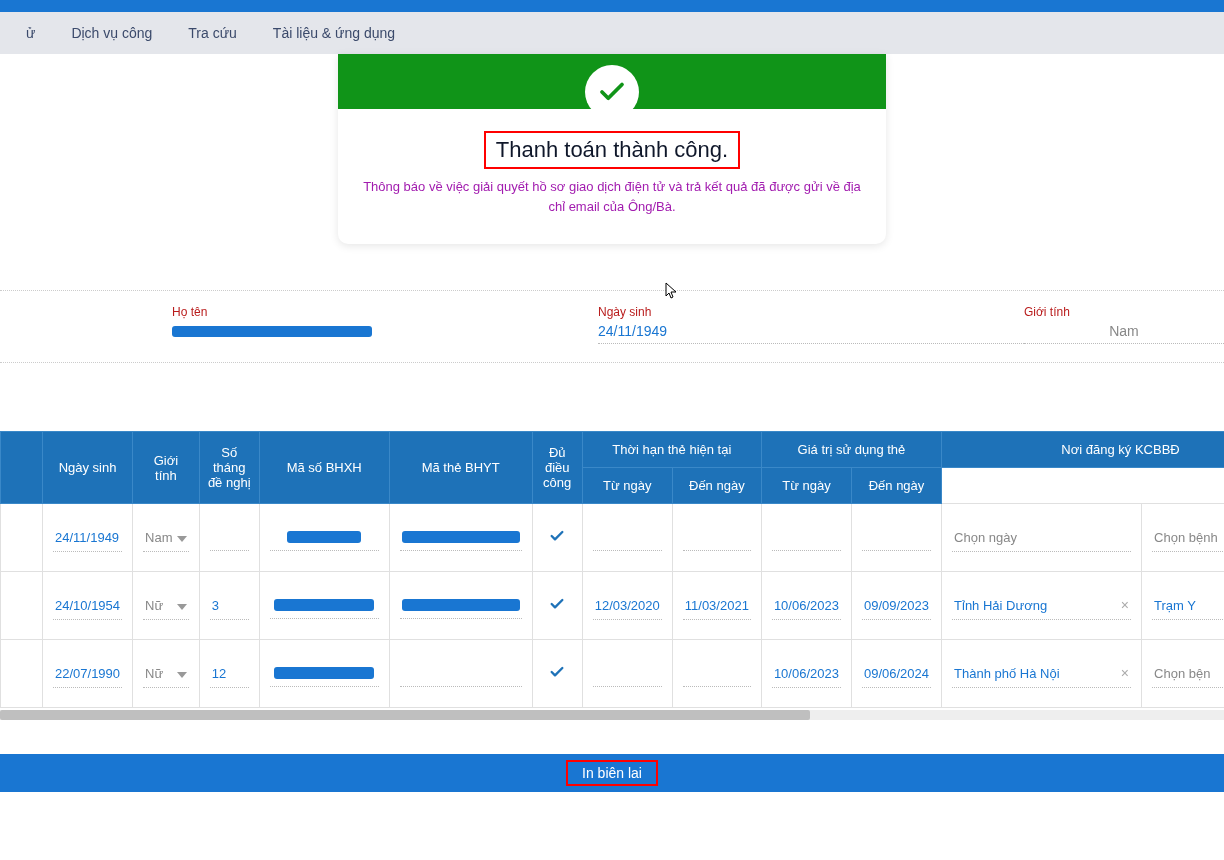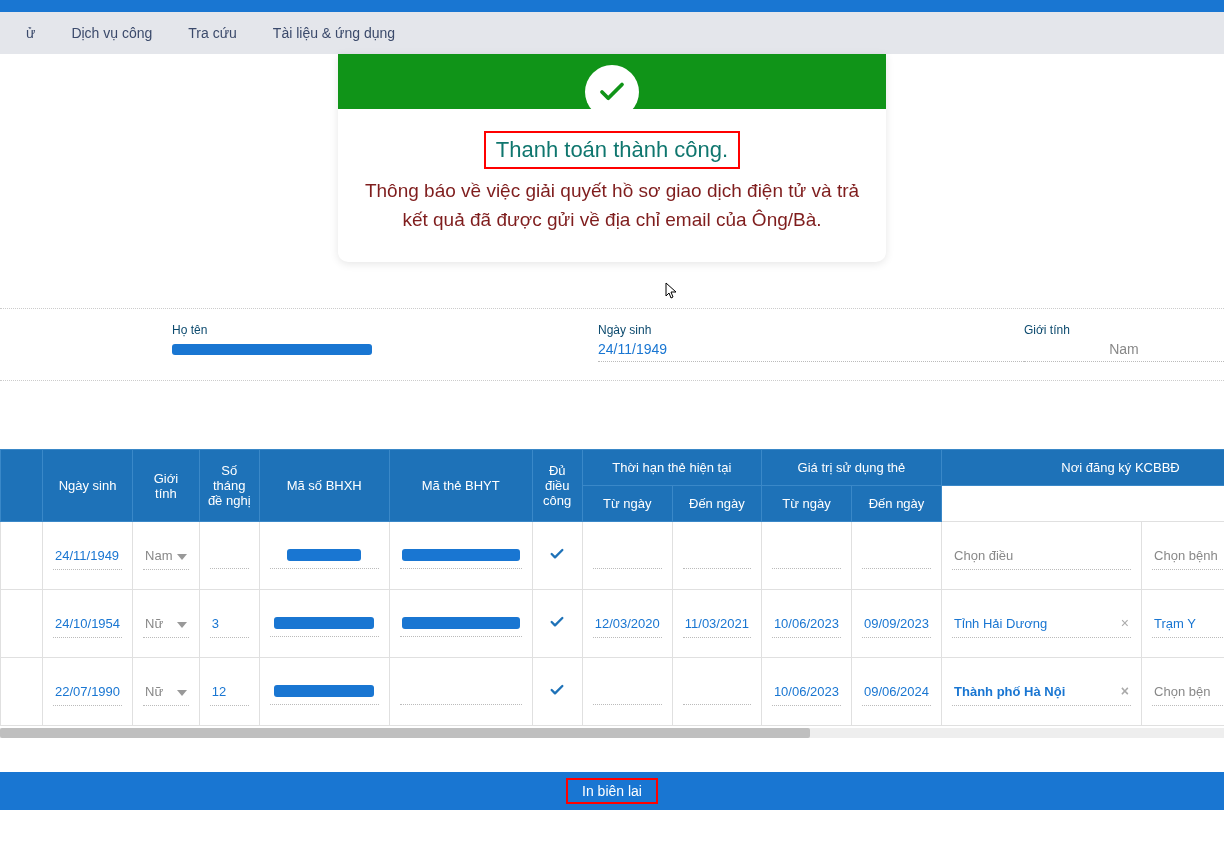--- a/index.html
+++ b/index.html
@@ -10,33 +10,33 @@
 .nav-item { padding: 0 18px; color: #3b4a6b; font-size: 14px; cursor: pointer; }
 
 .page-wrap { position: relative; }
 
 .success-card { width: 548px; margin: 0 auto; background: #fff; border-radius: 0 0 10px 10px; box-shadow: 0 2px 8px rgba(0,0,0,0.1); overflow: hidden; }
 .success-header { background: #109418; height: 55px; display: flex; align-items: flex-end; justify-content: center; padding-bottom: 0; }
 .success-circle { width: 54px; height: 54px; background: #fff; border-radius: 50%; display: flex; align-items: center; justify-content: center; transform: translateY(10px); }
 .success-circle svg { width: 30px; height: 30px; }
 .success-body { padding: 22px 22px 28px; text-align: center; }
 .success-title-wrap { display: inline-block; border: 2px solid #ff0000; padding: 4px 10px; margin-bottom: 8px; }
-.success-title { color: #0f766e; font-size: 22px; font-weight: 400; }
-.success-msg { color: #7f1d1d; font-size: 19px; line-height: 1.5; }
+.success-title { color: #0f172a; font-size: 22px; font-weight: 400; }
+.success-msg { color: #a21caf; font-size: 13px; line-height: 1.5; }
 
 .cursor-arrow { position: absolute; left: 665px; top: 228px; pointer-events: none; }
 .cursor-arrow svg { width: 14px; height: 18px; }
 
 .info-section { margin-top: 46px; border-top: 1px dotted #ccc; border-bottom: 1px dotted #ccc; padding: 0; }
 .info-row { display: flex; padding: 14px 0 18px; }
 .info-field { display: flex; flex-direction: column; }
 .info-field.f-name { margin-left: 172px; width: 460px; }
 .info-field.f-dob { width: 460px; }
 .info-field.f-gender { flex: 1; }
-.info-label { color: #0c4a6e; font-size: 12px; margin-bottom: 4px; }
+.info-label { color: #b91c1c; font-size: 12px; margin-bottom: 4px; }
 .info-value { color: #1976d2; font-size: 14px; border-bottom: 1px dotted #bbb; padding-bottom: 4px; display: inline-block; min-width: 200px; }
 .info-value.redacted-box { background: #1976d2; width: 80px; height: 11px; border-radius: 3px; border: none; padding: 0; margin-top: 3px; }
 
 .table-wrap { margin-top: 68px; position: relative; overflow-x: auto; }
 table { border-collapse: collapse; width: 1300px; }
 th { background: #1e72b8; color: #fff; font-weight: 400; font-size: 13px; text-align: center; padding: 10px 8px; border: 1px solid #3a88c8; vertical-align: middle; }
 th.narrow { width: 42px; }
 td { border: 1px solid #e0e0e0; padding: 0; height: 68px; text-align: center; color: #1976d2; font-size: 13px; vertical-align: middle; }
 
 .cell-inner { margin: 0 10px; border-bottom: 1px dotted #bbb; padding: 6px 2px; text-align: left; min-height: 26px; display: flex; align-items: center; justify-content: space-between; }
@@ -185,21 +185,21 @@
                 <span class="cell-text"></span>
               </div>
             </td>
             <td>
               <div class="cell-inner">
                 <span class="cell-text"></span>
               </div>
             </td>
             <td style="width: 200px;">
               <div class="cell-inner">
-                <span class="cell-gray">Chọn điều</span>
+                <span class="cell-gray">Chọn ngày</span>
               </div>
             </td>
             <td>
               <div class="cell-inner">
                 <span class="cell-gray">Chọn bệnh</span>
               </div>
             </td>
           </tr>
           <tr>
             <td></td>
@@ -310,21 +310,21 @@
             <td>
               <div class="cell-inner">
                 <span class="cell-text">10/06/2023</span>
               </div>
             </td>
             <td>
               <div class="cell-inner">
                 <span class="cell-text">09/06/2024</span>
               </div>
             </td>
-            <td style="width: 200px; font-weight: bold;">
+            <td style="width: 200px;">
               <div class="cell-inner">
                 <span class="cell-text">Thành phố Hà Nội</span>
                 <span class="clear-x">×</span>
               </div>
             </td>
             <td>
               <div class="cell-inner">
                 <span class="cell-gray">Chọn bện</span>
               </div>
             </td>

